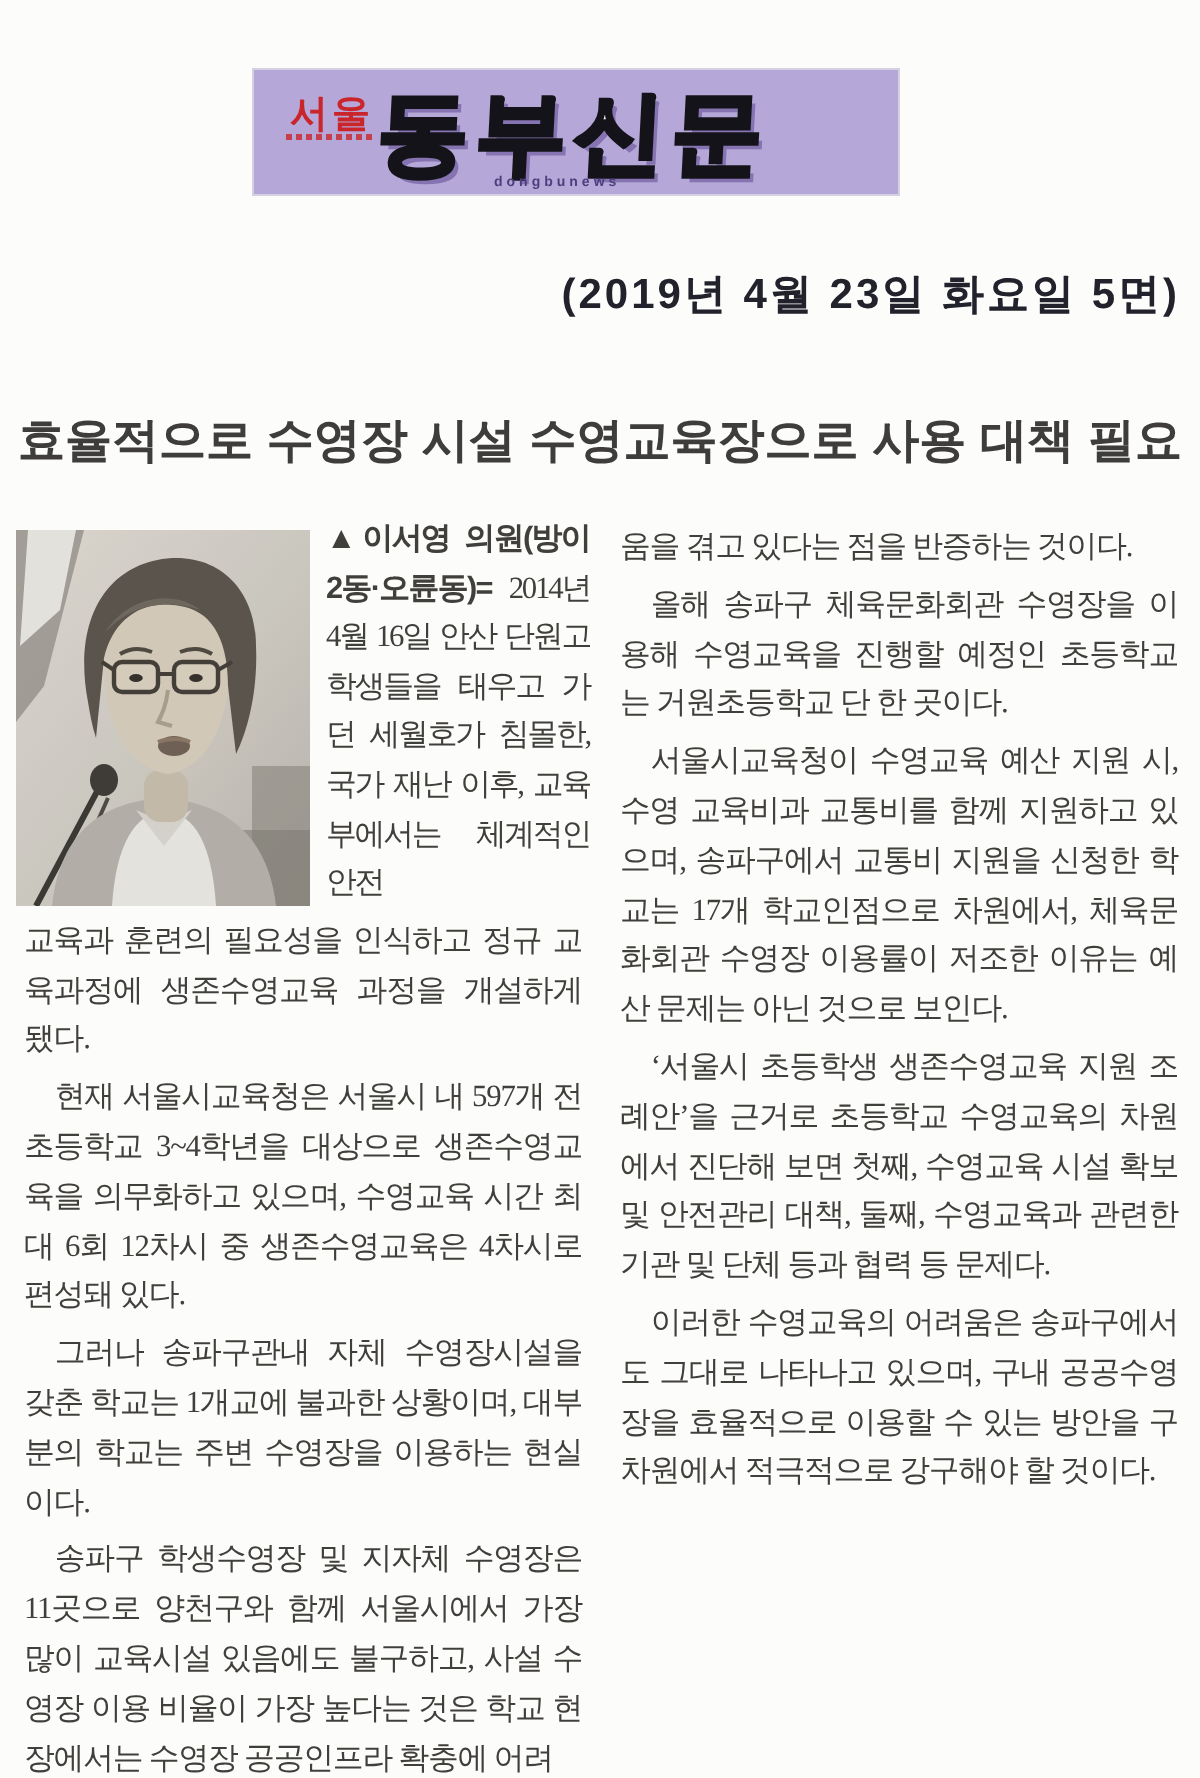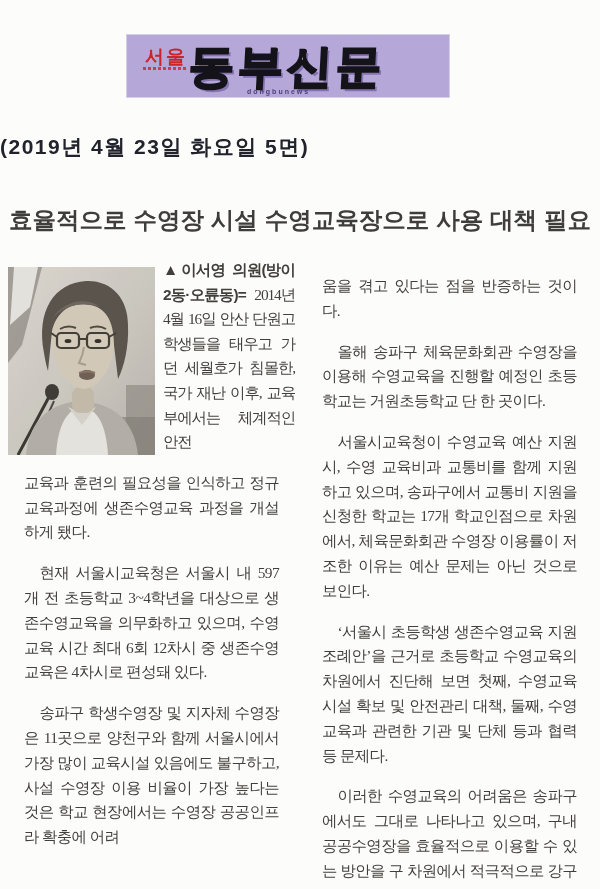--- a/index.html
+++ b/index.html
@@ -54,21 +54,21 @@
   .masthead-url{
     position:absolute;left:120px;bottom:2px;
     font-family:"Liberation Sans","DejaVu Sans",sans-serif;
     font-size:7px;letter-spacing:2px;
     color:#4c3f7d;font-weight:700;
   }
 
   
   .dateline{
     position:absolute;top:133px;left:0;width:590px;
-    text-align:left;
+    text-align:right;
     font-family:"Liberation Sans","DejaVu Sans",sans-serif;
     font-weight:700;font-size:21px;letter-spacing:1.5px;
     color:var(--date-ink);
   }
 
   
   .headline{
     position:absolute;top:204px;left:9px;width:582px;
     font-weight:700;font-size:23.5px;
     color:var(--headline-ink);
@@ -82,37 +82,37 @@
     width:585px;
     display:flex;gap:11px;
     color:var(--ink);
   }
   .col{
     width:287px;
     font-size:15.4px;line-height:24.8px;
     text-align:justify;
     letter-spacing:-0.6px;
   }
-  .photo-row{display:flex;gap:8px;margin-bottom:2px;align-items:flex-end;}
+  .photo-row{display:flex;gap:8px;margin-bottom:2px;}
   .photo{
     width:147px;height:188px;flex:0 0 147px;
     margin-top:7px;
     background:#d6d2cb;
   }
   .photo svg{display:block;width:100%;height:100%;}
   .side-text{
     flex:1;
     line-height:24.6px;
     letter-spacing:-1.1px;
   }
   .lead{
     font-family:"Liberation Sans","DejaVu Sans",sans-serif;
     font-weight:700;letter-spacing:-0.8px;
   }
-  .col p{margin:16px;text-indent:1em;}
+  .col p{margin:4px;text-indent:1em;}
   .col p.noindent{text-indent:0;}
 </style>
 </head>
 <body>
 
 <div class="page">
 
   <div class="masthead">
     <span class="masthead-seoul">서울</span>
     <span class="masthead-seoul-sub"></span>
@@ -178,20 +178,21 @@
             <rect width="147" height="188" fill="#datanone" opacity="0"></rect>
             <rect width="147" height="188" fill="#9c9890" opacity="0.06"></rect>
           </svg>
         </div>
         <div class="side-text">
           <span class="lead">▲이서영 의원(방이2동·오륜동)=</span><span> 2014년 4월 16일 안산 단원고 학생들을 태우고 가던 세월호가 침몰한, 국가 재난 이후, 교육부에서는 체계적인 안전</span>
         </div>
       </div>
       <p class="noindent">교육과 훈련의 필요성을 인식하고 정규 교육과정에 생존수영교육 과정을 개설하게 됐다.</p>
       <p>현재 서울시교육청은 서울시 내 597개 전 초등학교 3~4학년을 대상으로 생존수영교육을 의무화하고 있으며, 수영교육 시간 최대 6회 12차시 중 생존수영교육은 4차시로 편성돼 있다.</p>
+      <p>그러나 송파구관내 자체 수영장시설을 갖춘 학교는 1개교에 불과한 상황이며, 대부분의 학교는 주변 수영장을 이용하는 현실이다.</p>
       <p>송파구 학생수영장 및 지자체 수영장은 11곳으로 양천구와 함께 서울시에서 가장 많이 교육시설 있음에도 불구하고, 사설 수영장 이용 비율이 가장 높다는 것은 학교 현장에서는 수영장 공공인프라 확충에 어려</p>
     </div>
 
     <div class="col">
       <p class="noindent">움을 겪고 있다는 점을 반증하는 것이다.</p>
       <p>올해 송파구 체육문화회관 수영장을 이용해 수영교육을 진행할 예정인 초등학교는 거원초등학교 단 한 곳이다.</p>
       <p>서울시교육청이 수영교육 예산 지원 시, 수영 교육비과 교통비를 함께 지원하고 있으며, 송파구에서 교통비 지원을 신청한 학교는 17개 학교인점으로 차원에서, 체육문화회관 수영장 이용률이 저조한 이유는 예산 문제는 아닌 것으로 보인다.</p>
       <p>‘서울시 초등학생 생존수영교육 지원 조례안’을 근거로 초등학교 수영교육의 차원에서 진단해 보면 첫째, 수영교육 시설 확보 및 안전관리 대책, 둘째, 수영교육과 관련한 기관 및 단체 등과 협력 등 문제다.</p>
       <p>이러한 수영교육의 어려움은 송파구에서도 그대로 나타나고 있으며, 구내 공공수영장을 효율적으로 이용할 수 있는 방안을 구 차원에서 적극적으로 강구해야 할 것이다.</p>
     </div>

